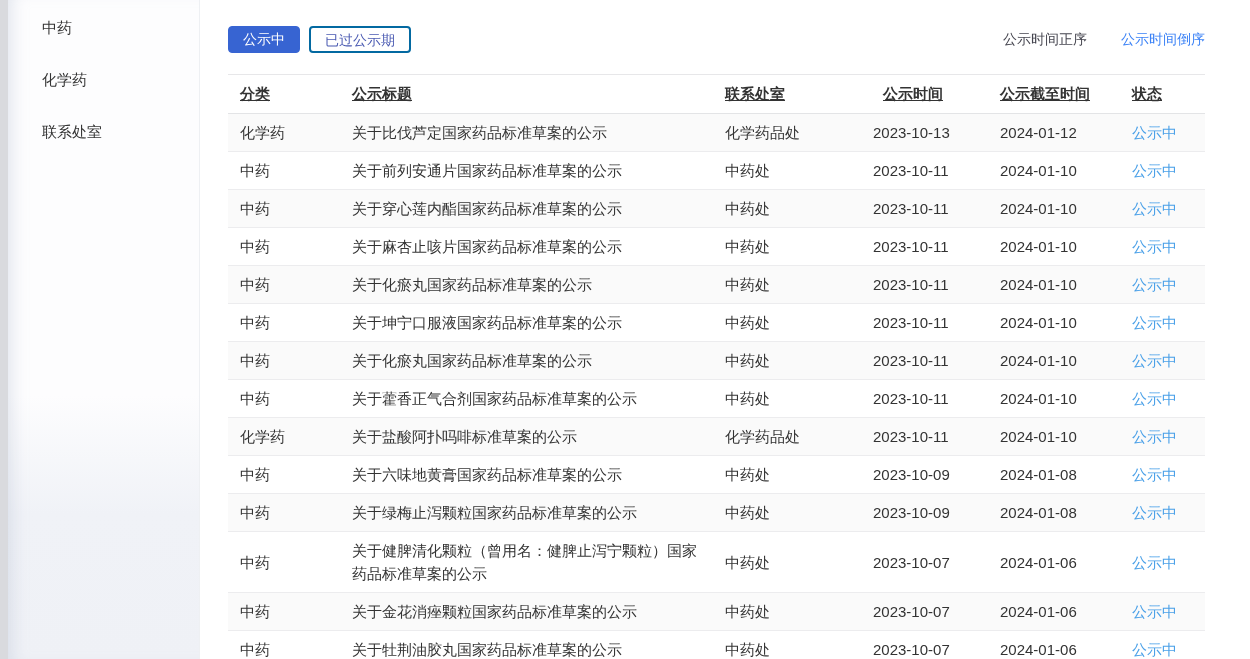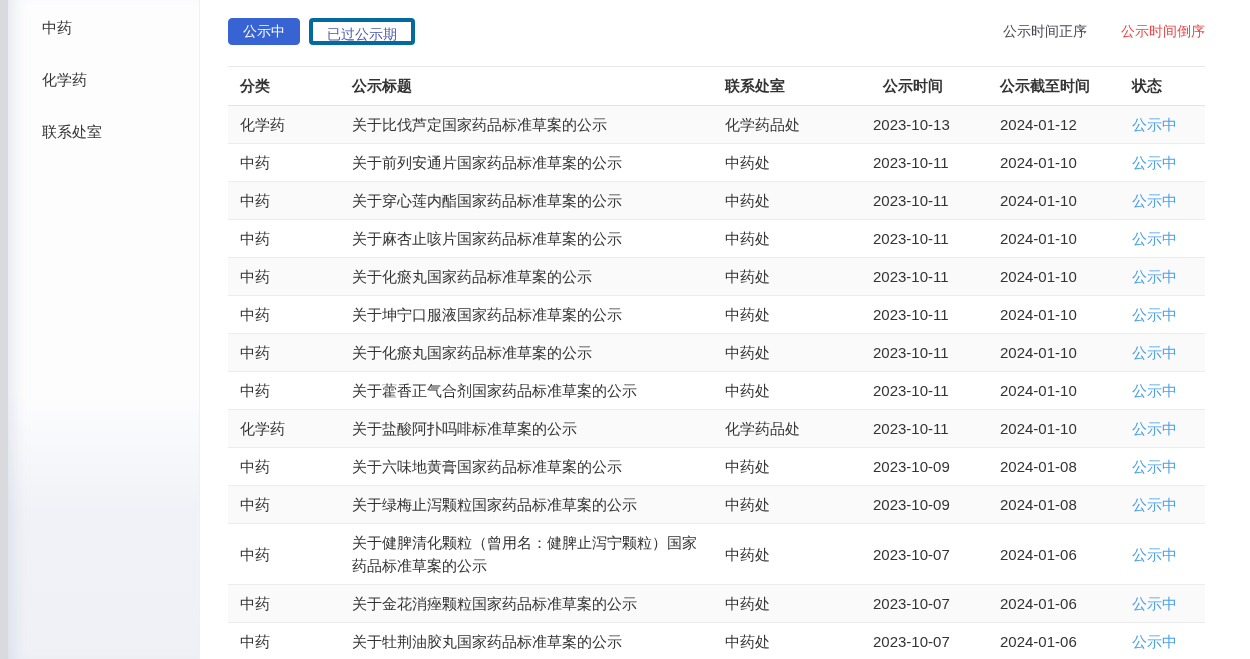--- a/index.html
+++ b/index.html
@@ -30,46 +30,46 @@
     padding-left: 34px;
     font-size: 15px; color: #333333;
     cursor: pointer;
     white-space: nowrap;
   }
 
   
   .content {
     flex: 1 1 auto; height: 653px;
     background: #ffffff;
-    padding: 18px 0 0 28px;
+    padding: 26px 0 0 28px;
   }
   .toolbar {
     width: 977px;
     display: flex; align-items: center; justify-content: space-between;
     height: 27px;
   }
   .tabs { display: flex; gap: 9px; }
   .tab {
     height: 27px; padding: 0 14px;
     font-size: 14px; line-height: 25px;
     border-radius: 4px; cursor: pointer;
     font-family: inherit;
   }
   .tab.active {
     background: #3764d2; color: #ffffff;
     border: 1px solid #3764d2;
   }
   .tab.inactive {
     background: #ffffff; color: #4a5ab2;
-    border: 4px solid #0369a1;
+    border: 2px solid #0369a1;
   }
   .sorts { display: flex; gap: 24px; align-items: center; }
   .sort { font-size: 14px; cursor: pointer; text-decoration: none; margin-left: 10px; }
   .sort.inactive { color: #45454f; }
-  .sort.active { color: #ef4444; }
+  .sort.active { color: #3b82f6; }
 
   
   table.pub-table {
     margin-top: 21px;
     width: 977px;
     border-collapse: collapse;
     table-layout: fixed;
   }
   .pub-table col.c1 { width: 124px; }
   .pub-table col.c2 { width: 373px; }
@@ -80,20 +80,21 @@
 
   .pub-table thead tr {
     height: 39px;
     border-top: 1px solid #e7e7e9;
     border-bottom: 1px solid #e3e4e6;
   }
   .pub-table th {
     font-size: 15px; font-weight: bold; color: #333333;
     text-align: left; vertical-align: middle;
     white-space: nowrap;
+    text-decoration: underline;
   }
   .pub-table th.h1 { padding-left: 12px; }
   .pub-table th.h4 { padding-left: 10px; }
   .pub-table th.h6 { padding-left: 12px; margin-top: 16px; }
 
   .pub-table tbody tr {
     height: 38px;
     border-bottom: 1px solid #ececee;
   }
   .pub-table tbody tr.odd { background: #fafafa; }

